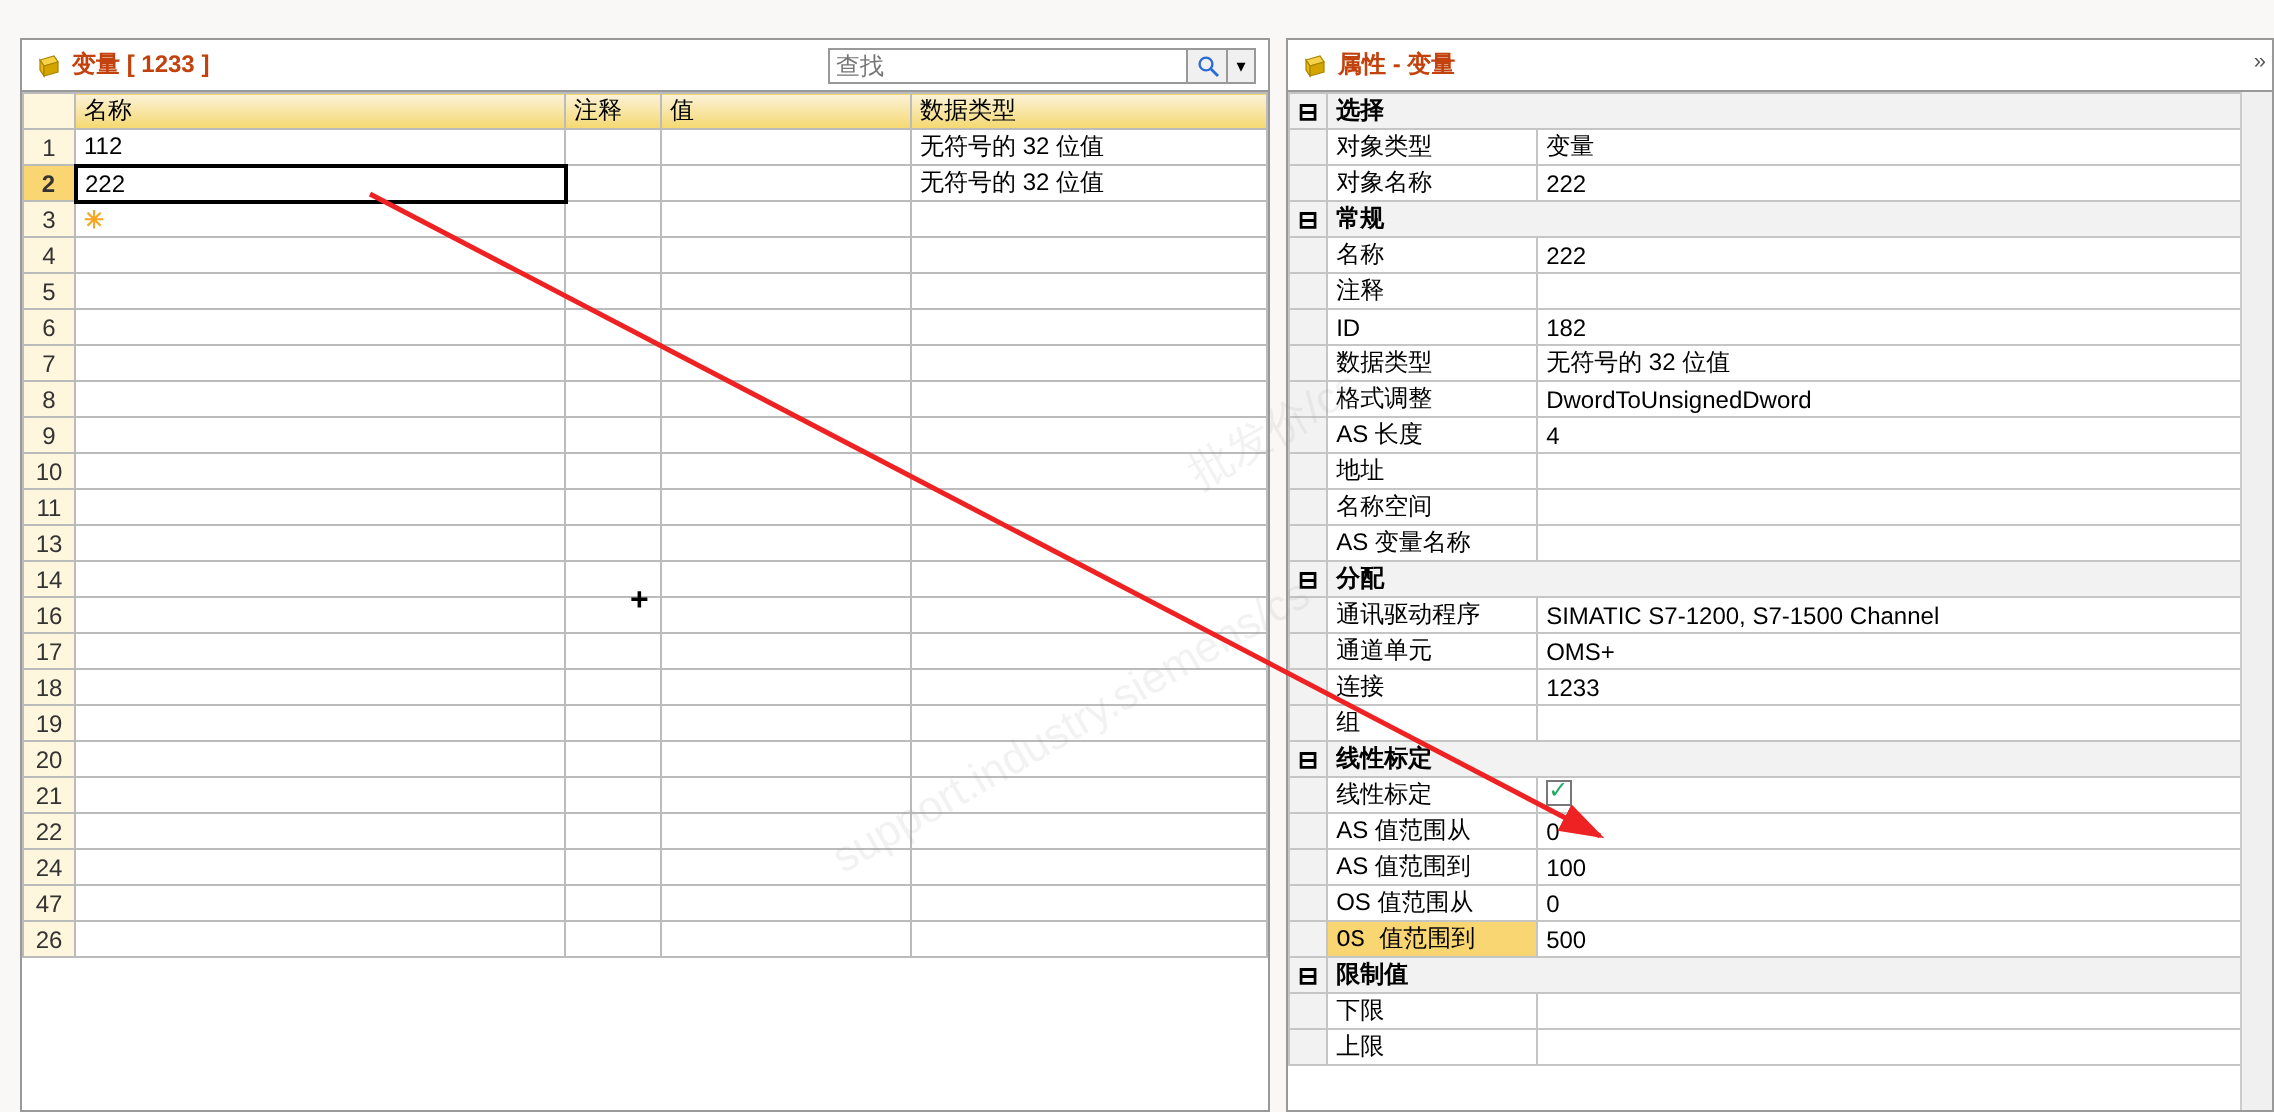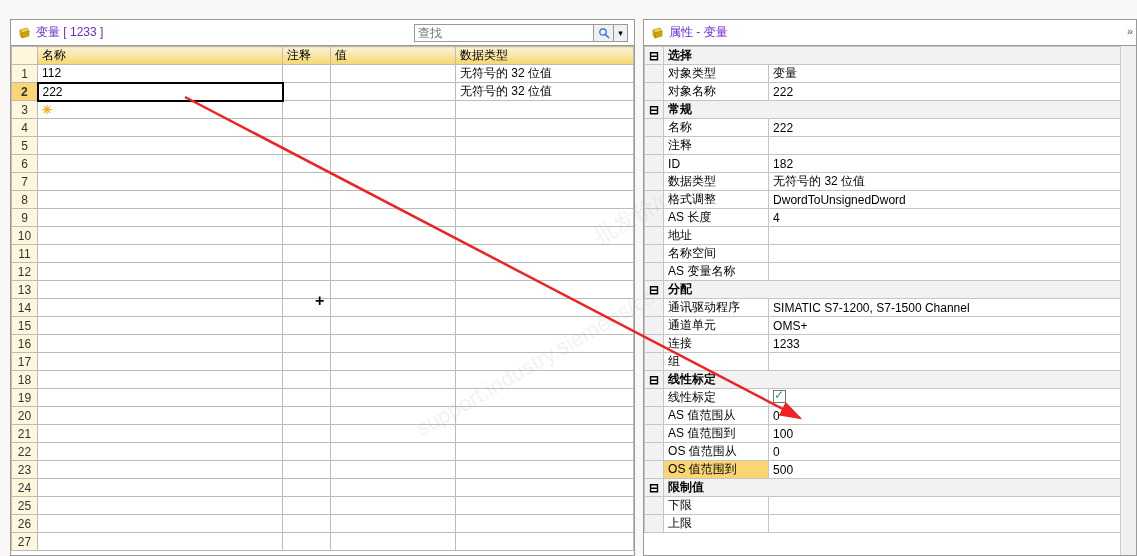--- a/index.html
+++ b/index.html
@@ -3,21 +3,21 @@
 <meta charset="utf-8">
 <style>
 * { box-sizing: border-box; margin: 0; padding: 0; font-family: "Microsoft YaHei", Arial, sans-serif; font-size: 12px; }
 body { background: #f9f8f6; width: 1137px; height: 556px; overflow: hidden; position: relative; }
 .root { display: flex; height: 100%; padding-top: 19px; padding-left: 10px; }
 .left-panel { width: 625px; border: 1px solid #999; background: #fff; margin-right: 8px;}
 .right-panel { flex: 1; border: 1px solid #999; background: #fff; position: relative; }
 .title-bar { height: 26px; background: #fff; border-bottom: 1px solid #999; display:flex; align-items:center; padding: 0 6px;}
 .box3d { width:14px; height:14px; display:inline-block; margin-right:5px; position:relative;}
 .box3d svg { width:14px; height:14px; }
-.title-text { font-weight:normal; color:#6d28d9; }
+.title-text { font-weight:bold; color:#c2410c; }
 .search-area { margin-left:auto; display:flex; align-items:center;}
 .search-input { width:180px; height:18px; border:1px solid #999; padding:0 3px; font-size:12px;}
 .search-btn { width:20px; height:18px; border:1px solid #999; border-left:none; background:#f0f0f0; display:flex; align-items:center; justify-content:center; cursor:pointer;}
 .dropdown-btn { width:14px; height:18px; border:1px solid #999; border-left:none; background:#f0f0f0; display:flex; align-items:center; justify-content:center; cursor:pointer;}
 .grid { width:100%; border-collapse:collapse;}
 .grid th, .grid td { border:1px solid #bbb; height:18px; padding:0 4px; text-align:left; font-weight:normal;}
 .grid th { background:linear-gradient(#fbf2d7,#f5d86e); }
 .grid .rownum { width:26px; text-align:center; background:#fff6de; color:#333; border-right:1px solid #bbb;}
 .grid .selected-row td:first-child { background:#f9d672; font-weight:bold;}
 .grid .selected-row .name-cell { border:2px solid #000;}
@@ -25,21 +25,21 @@
 .col-comment { width:48px; }
 .col-value { width:125px; }
 .col-type { }
 .star { color:#f5a623; font-weight:bold;}
 .prop-table { width:100%; border-collapse:collapse;}
 .prop-table td { border:1px solid #c5c5c5; height:18px; padding:0 4px;}
 .prop-table .section td { background:#f2f2f2; font-weight:bold;}
 .prop-table .toggle { width:12px; text-align:center; cursor:pointer; background:#f2f2f2; font-weight:normal;}
 .prop-table .label { width:105px; }
 .prop-table .value { background:#fff;margin-left:40px; }
-.prop-table .highlighted .label { background:#f9d672; }
+.prop-table .highlighted .label { background:#f9d672;font-family:Liberation Mono, monospace; }
 .checkbox-box { width:13px; height:13px; border:1px solid #777; display:inline-block; position:relative; background:#fff;}
 .checkbox-box.checked::after { content:"✓"; position:absolute; top:-3px; left:0px; font-size:12px; color:#2a6;}
 .watermark { position:absolute; color:rgba(150,150,150,0.12); font-size:22px; transform:rotate(-30deg); pointer-events:none; }
 .arrow-overlay { position:absolute; top:0; left:0; pointer-events:none; }
 .cursor-plus { position:absolute; left:315px; top:292px; font-weight:bold; font-size:16px; color:#000;}
 .scroll-placeholder { position:absolute; right:0; top:26px; bottom:0; width:16px; background:#f0f0f0; border-left:1px solid #ccc;}
 .expand-pin { position:absolute; right:3px; top:5px; font-size:11px; color:#555; cursor:pointer;}
 </style>
 </head>
 <body>
@@ -151,48 +151,34 @@
             <td></td>
           </tr>
           <tr>
             <td class="rownum">11</td>
             <td class="name-cell"></td>
             <td></td>
             <td></td>
             <td></td>
           </tr>
           <tr>
-            <td class="rownum">12</td>
-            <td class="name-cell"></td>
-            <td></td>
-            <td></td>
-            <td></td>
-          </tr>
-          <tr>
             <td class="rownum">13</td>
             <td class="name-cell"></td>
             <td></td>
             <td></td>
             <td></td>
           </tr>
           <tr>
             <td class="rownum">14</td>
             <td class="name-cell"></td>
             <td></td>
             <td></td>
             <td></td>
           </tr>
           <tr>
-            <td class="rownum">15</td>
-            <td class="name-cell"></td>
-            <td></td>
-            <td></td>
-            <td></td>
-          </tr>
-          <tr>
             <td class="rownum">16</td>
             <td class="name-cell"></td>
             <td></td>
             <td></td>
             <td></td>
           </tr>
           <tr>
             <td class="rownum">17</td>
             <td class="name-cell"></td>
             <td></td>
@@ -228,49 +214,35 @@
             <td></td>
           </tr>
           <tr>
             <td class="rownum">22</td>
             <td class="name-cell"></td>
             <td></td>
             <td></td>
             <td></td>
           </tr>
           <tr>
-            <td class="rownum">23</td>
-            <td class="name-cell"></td>
-            <td></td>
-            <td></td>
-            <td></td>
-          </tr>
-          <tr>
             <td class="rownum">24</td>
             <td class="name-cell"></td>
             <td></td>
             <td></td>
             <td></td>
           </tr>
           <tr>
-            <td class="rownum">25</td>
+            <td class="rownum">47</td>
             <td class="name-cell"></td>
             <td></td>
             <td></td>
             <td></td>
           </tr>
           <tr>
             <td class="rownum">26</td>
-            <td class="name-cell"></td>
-            <td></td>
-            <td></td>
-            <td></td>
-          </tr>
-          <tr>
-            <td class="rownum">27</td>
             <td class="name-cell"></td>
             <td></td>
             <td></td>
             <td></td>
           </tr>
         </tbody>
     </table>
     <span class="cursor-plus">+</span>
     <div class="scroll-placeholder"></div>
   </div>

